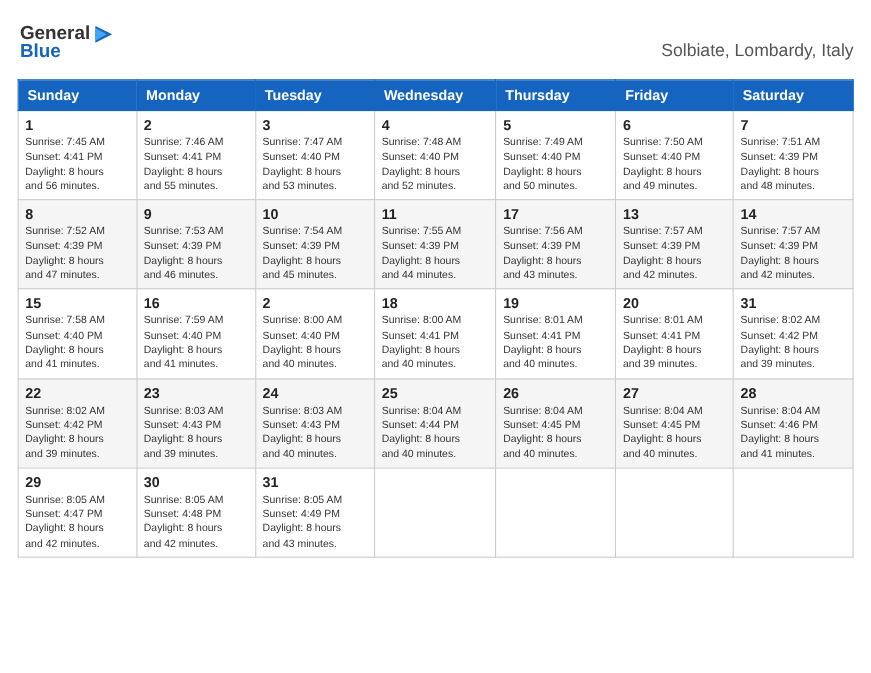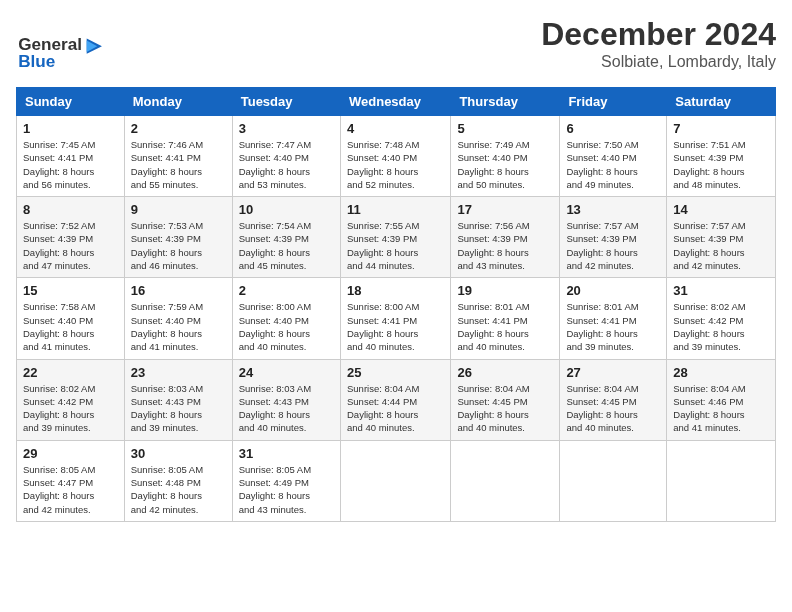--- a/index.html
+++ b/index.html
@@ -84,21 +84,20 @@
   <div class="logo">
     <svg class="logo-svg" viewBox="0 0 90 42">
       <text x="0" y="20" font-family="Arial" font-size="18" font-weight="bold" fill="#333">General</text>
       <text x="0" y="38" font-family="Arial" font-size="18" font-weight="bold" fill="#1565c0">Blue</text>
 
       <polygon points="72,8 88,16 72,24" fill="#1565c0"></polygon>
       <polygon points="72,10 83,16 72,22" fill="#42a5f5"></polygon>
     </svg>
   </div>
   <div class="title-block">
-    <h1>December 2024</h1>
     <h2>Solbiate, Lombardy, Italy</h2>
   </div>
 </div>
 
 <table class="calendar">
   <thead>
     <tr id="header-row">
         <th>Sunday</th>
         <th>Monday</th>
         <th>Tuesday</th>

